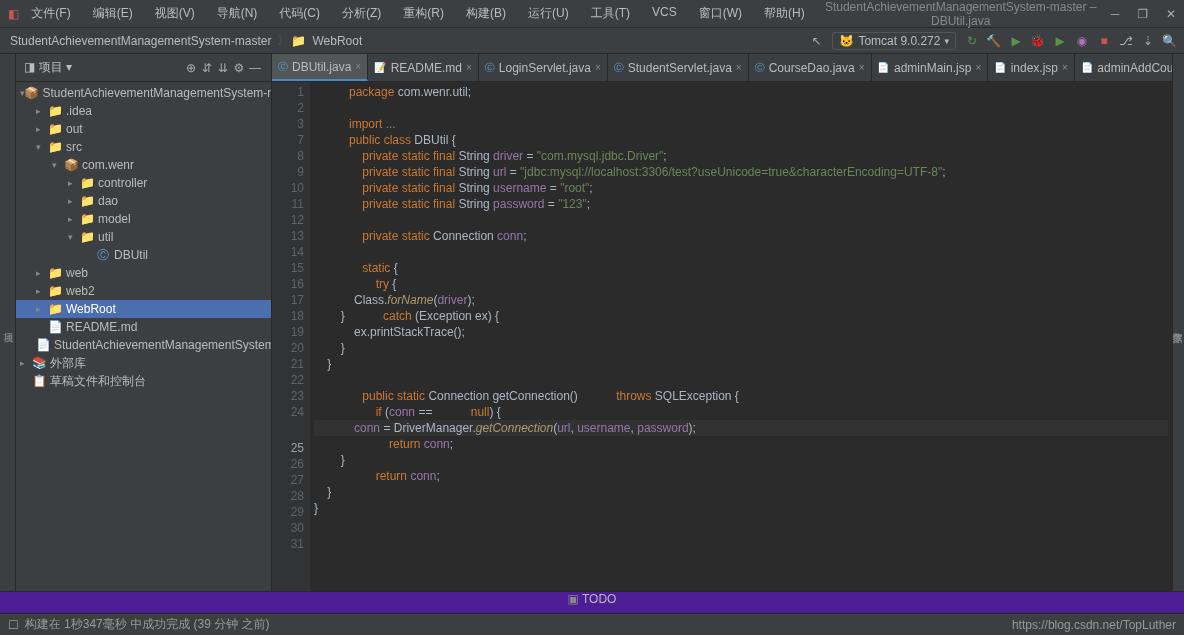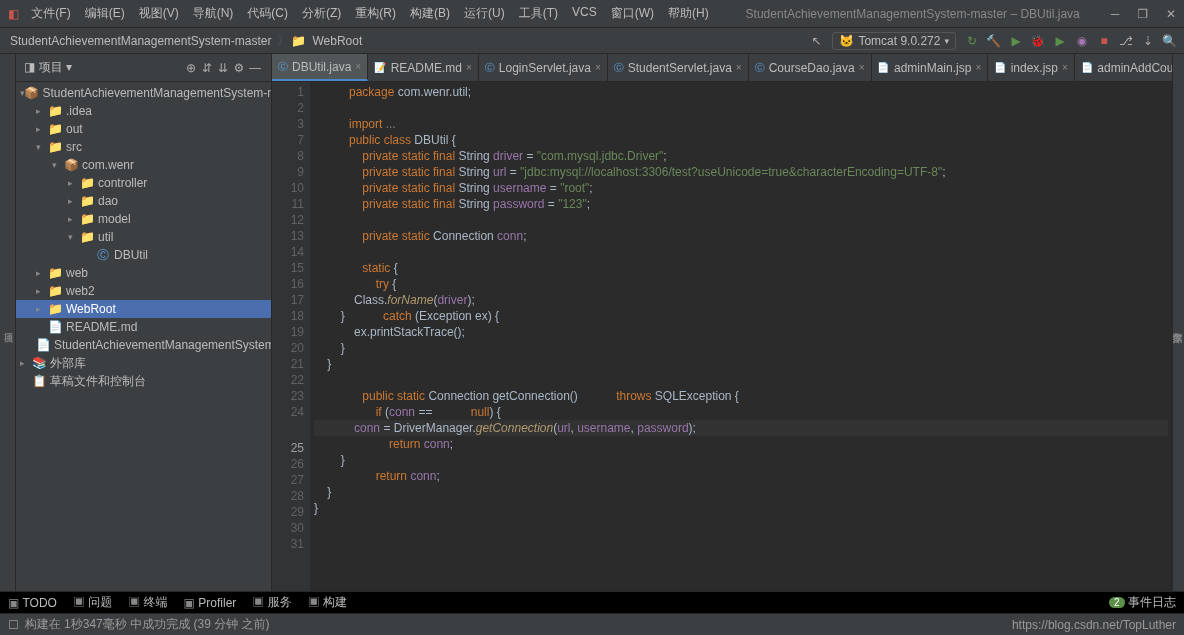--- a/index.html
+++ b/index.html
@@ -1,18 +1,18 @@
 <!DOCTYPE html>
 <html><head>
 <meta charset="utf-8">
 <style>
 * { margin: 0; padding: 0; box-sizing: border-box; font-family: "Microsoft YaHei", "Segoe UI", sans-serif; font-size: 12px; }
 body { background: #3c3f41; color: #bbbbbb; width: 1184px; height: 635px; overflow: hidden; display: flex; flex-direction: column; }
 .titlebar { height: 28px; background: #3c3f41; display: flex; align-items: center; padding: 0 8px; border-bottom: 1px solid #282828; }
-.menubar { display: flex; gap: 2px; }
+.menubar { display: flex; gap: 10px; }
 .menu-item { padding: 2px 6px; color: #bbbbbb; cursor: default; }
 .title-center { flex: 1; text-align: center; color: #888; }
 .win-controls { display: flex; gap: 18px; color: #aaa; font-size: 11px; }
 .win-controls span { cursor: default; }
 .breadcrumb { height: 26px; background: #3c3f41; display: flex; align-items: center; padding: 0 6px; border-bottom: 1px solid #282828; }
 .breadcrumb .crumb { padding: 2px 4px; color: #bbbbbb; }
 .breadcrumb .sep { color: #666; margin: 0 2px; }
 .tomcat-box { border: 1px solid #555; padding: 1px 6px; border-radius: 3px; display: flex; align-items: center; gap: 4px; }
 .toolbar-right { margin-left: auto; display: flex; align-items: center; gap: 8px; }
 .icon-btn { width: 16px; height: 16px; display: inline-flex; align-items: center; justify-content: center; color: #aaa; }
@@ -39,21 +39,21 @@
 .gutter { width: 38px; background: #313335; color: #606366; text-align: right; padding: 2px 6px 2px 2px; }
 .gutter .ln { height: 16px; }
 .gutter .current { color: #a0a0a0; margin-top: 20px; }
 .code { flex: 1; background: #2b2b2b; padding: 2px 4px; color: #a9b7c6; white-space: pre; overflow: hidden; }
 .code .line { height: 16px; }
 .code .current-line { background: #323232; }
 .kw { color: #cc7832; padding-left: 35px; } .str { color: #6a8759; }
 .field { color: #9876aa; } .comment { color: #808080; }
 .method-i { color: #b09a6f; font-style: italic; }
 .right-gutter { width: 12px; background: #3c3f41; border-left: 1px solid #282828; writing-mode: vertical-rl; font-size: 10px; color: #888; padding-top: 4px; text-align: center; }
-.bottom-tabs { height: 22px; background: #000000; border-top: 1px solid #282828; display: flex; align-items: center; padding: 0 8px; gap: 16px; font-size: 11px; }
+.bottom-tabs { height: 22px; background: #4c1d95; border-top: 1px solid #282828; display: flex; align-items: center; padding: 0 8px; gap: 16px; font-size: 11px; flex-direction: column; }
 .statusbar { height: 22px; background: #3c3f41; border-top: 1px solid #282828; display: flex; align-items: center; padding: 0 8px; font-size: 11px; color: #999; }
 .statusbar .right { margin-left: auto; display: flex; gap: 14px; align-items: center; }
 .event-badge { background: #5c8f4a; color: #fff; border-radius: 7px; padding: 0 5px; font-size: 10px; }
 .green { color: #5c8f4a; } .red { color: #c75450; } .blue { color: #5b9dd9; }
 .orange { color: #d08a3a; } .purple { color: #a878b5; }
 .toolbar-icons { display: flex; gap: 6px; align-items: center; }
 </style>
 </head>
 <body>
 

